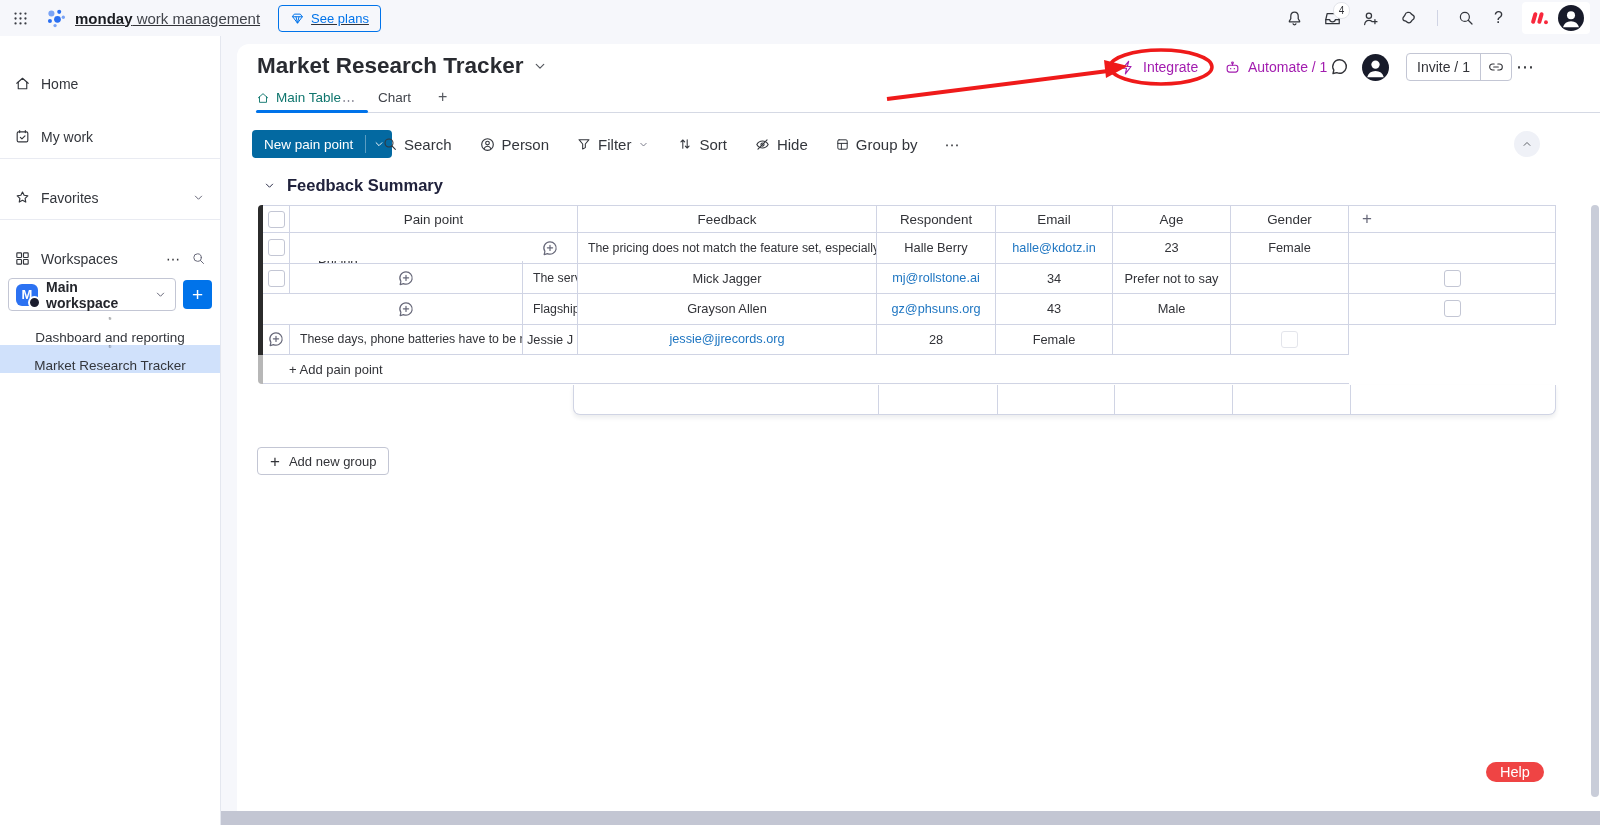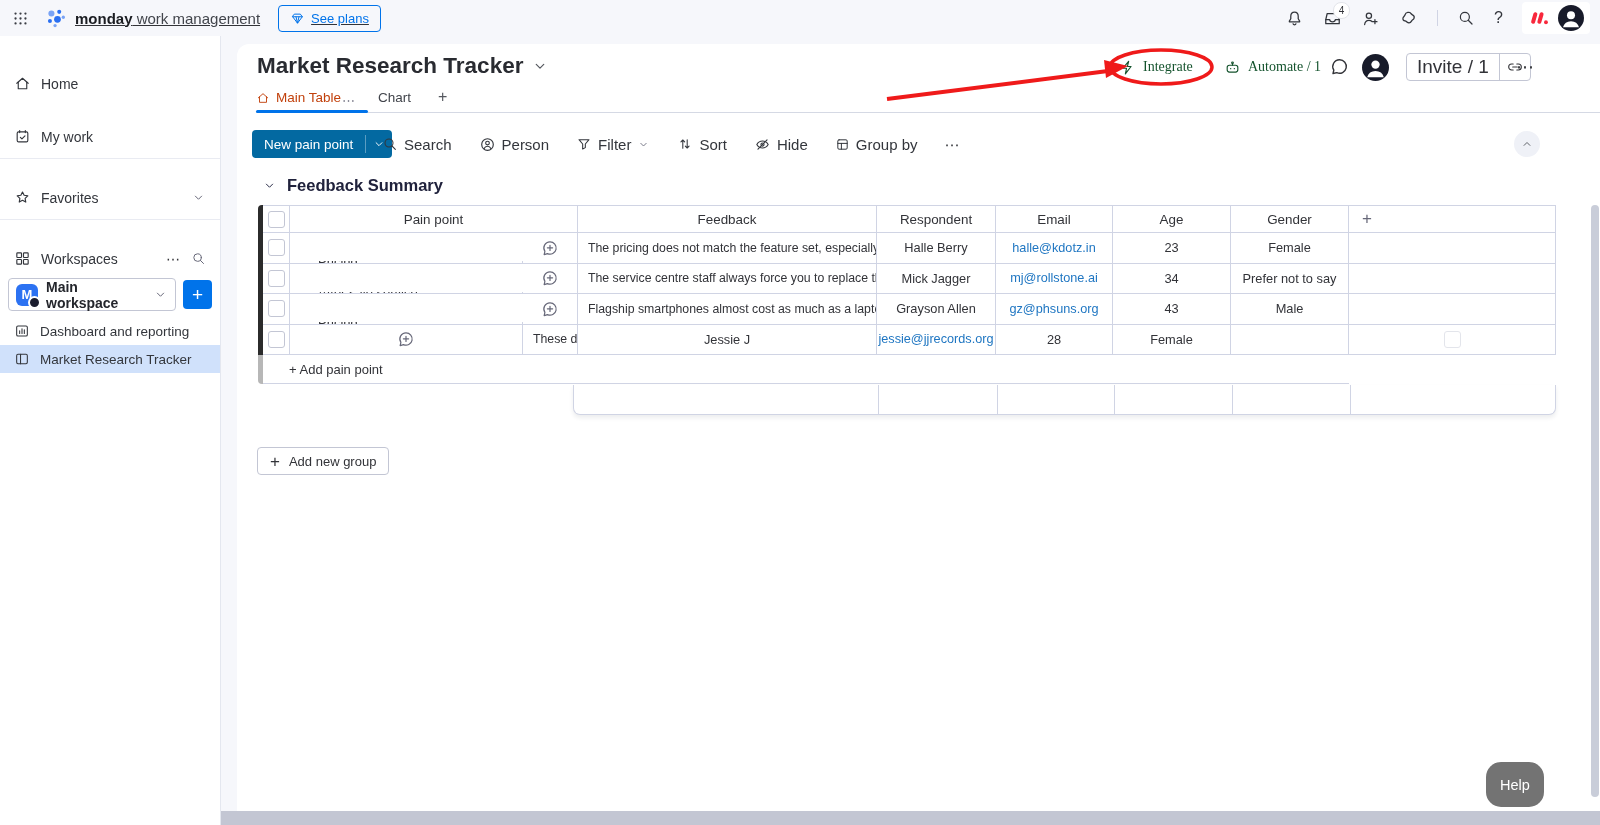--- a/index.html
+++ b/index.html
@@ -35,36 +35,36 @@
   .ws-row{display:flex;align-items:center;gap:7px;padding:5px 8px 6px 8px;}
   .ws-select{flex:1;height:31px;border:1px solid #c3c6d4;border-radius:4px;background:#fff;display:flex;
              align-items:center;gap:8px;padding:0 7px;cursor:pointer;}
   .ws-avatar{width:22px;height:22px;border-radius:6px;background:#2c72f2;color:#fff;font-size:13px;font-weight:700;
              display:flex;align-items:center;justify-content:center;position:relative;}
   .ws-avatar:after{content:"";position:absolute;right:-3px;bottom:-3px;width:9px;height:9px;border-radius:50%;
                    background:#1b1d2e;border:2px solid #fff;}
   .ws-name{flex:1;font-size:14px;font-weight:700;color:#24262c;}
   .ws-add{width:29px;height:29px;border-radius:4px;background:#0073ea;color:#fff;display:flex;align-items:center;
           justify-content:center;font-size:19px;cursor:pointer;}
-  .board-item{height:28px;display:flex;align-items:center;gap:10px;padding:0 14px;font-size:13.5px;color:#33363c;cursor:pointer;}
+  .board-item{height:28px;display:flex;align-items:center;gap:10px;padding:0 14px;font-size:13.5px;color:#33363c;cursor:pointer;flex-direction:column;}
   .board-item.active{background:#d0e1fb;}
 
   
   .board-bg{left:237px;top:44px;width:1363px;height:781px;background:#fff;border-radius:12px 0 0 0;}
   .board-title{left:257px;top:53px;display:flex;align-items:center;gap:8px;font-size:22.5px;font-weight:600;color:#292b31;}
-  .ghost-btn{display:flex;align-items:center;gap:7px;font-size:14px;color:#14532d;cursor:pointer;background:none;border:none;
-             font-family:Liberation Serif, serif;padding:0;}
+  .ghost-btn{display:flex;align-items:center;gap:7px;font-size:14px;color:#a21caf;cursor:pointer;background:none;border:none;
+             font-family:Liberation Sans, sans-serif;padding:0;}
   .invite-group{left:1406px;top:53px;height:28px;border:1px solid #c3c6d4;border-radius:4px;display:flex;align-items:stretch;background:#fff;}
-  .invite-main{display:flex;align-items:center;padding:0 10px;font-size:19px;cursor:pointer;}
+  .invite-main{display:flex;align-items:center;padding:0 10px;font-size:14px;cursor:pointer;}
   .invite-sep{width:1px;background:#c3c6d4;}
   .invite-link{width:30px;display:flex;align-items:center;justify-content:center;cursor:pointer;color:#323338;}
   .hdots{font-size:18px;letter-spacing:1px;color:#323338;cursor:pointer;line-height:1;}
 
   
-  .tab{display:flex;align-items:center;gap:6px;font-size:13.5px;color:#c2410c;cursor:pointer;}
+  .tab{display:flex;align-items:center;gap:6px;font-size:13.5px;color:#0f766e;cursor:pointer;}
   .tab-underline{left:256px;top:110px;width:112px;height:3px;background:#0073ea;border-radius:2px;z-index:2;}
   .tabs-divider{left:256px;top:112px;width:1344px;height:1px;background:#d5d9e4;}
 
   
   .new-btn{left:252px;top:130px;height:28px;background:#0369a1;border-radius:4px;display:flex;align-items:stretch;
            color:#fff;cursor:pointer;}
   .new-btn-label{display:flex;align-items:center;padding:0 12px;font-size:13.5px;}
   .new-btn-sep{width:1px;background:rgba(255,255,255,.35);margin:5px 0;}
   .new-btn-caret{width:26px;display:flex;align-items:center;justify-content:center;}
   .tools{left:382px;top:130px;height:28px;display:flex;align-items:center;gap:27px;}
@@ -93,21 +93,21 @@
   .cb.dim{opacity:.45;}
   .convo{color:#676879;cursor:pointer;display:flex;}
   .footer-row{left:573px;top:385px;width:983px;height:30px;background:#fff;border:1px solid #d0d4e4;border-top:none;
               border-radius:0 0 7px 7px;box-shadow:0 3px 4px rgba(29,33,57,.08);z-index:1;}
   .fdiv{position:absolute;top:0;bottom:0;width:1px;background:#d0d4e4;}
 
   .add-group{left:257px;top:447px;height:28px;padding:0 12px;border:1px solid #c3c6d4;border-radius:4px;background:#fff;
              display:flex;align-items:center;gap:9px;font-size:13px;color:#323338;cursor:pointer;}
   .add-group .plus{font-size:17px;font-weight:300;color:#323338;line-height:1;}
 
-  .help-btn{left:1486px;top:762px;width:58px;height:45px;border-radius:15px;background:#737373;color:#fff;
+  .help-btn{left:1486px;top:762px;width:58px;height:20px;border-radius:15px;background:#ef4444;color:#fff;
             display:flex;align-items:center;justify-content:center;font-size:14.5px;z-index:30;cursor:pointer;}
 
   
   .vscroll{left:1591px;top:205px;width:8px;height:592px;background:#c9cdd9;border-radius:4px;z-index:20;}
   .hscroll{left:221px;top:811px;width:1379px;height:14px;background:#c3c6d3;z-index:20;}
 
   .annotation{left:0;top:0;width:1600px;height:825px;pointer-events:none;z-index:40;}
 </style>
 </head>
 <body>
@@ -519,21 +519,20 @@
     <div class="c feed">The pricing does not match the feature set, especially in …</div>
     <div class="c small">Halle Berry</div>
     <div class="c email">halle@kdotz.in</div>
     <div class="c small">23</div>
     <div class="c small">Female</div>
     <div class="c"></div>
 
     <div class="c">
         <span class="cb"></span>
       </div>
-    <div class="c pain">After sale service</div>
     <div class="c">
         <span class="convo">
           <svg class="ic" width="18" height="18">
             <use href="#i-bubbleplus"></use>
           </svg>
         </span>
       </div>
     <div class="c feed">The service centre staff always force you to replace the …</div>
     <div class="c small">Mick Jagger</div>
     <div class="c email">mj@rollstone.ai</div>

